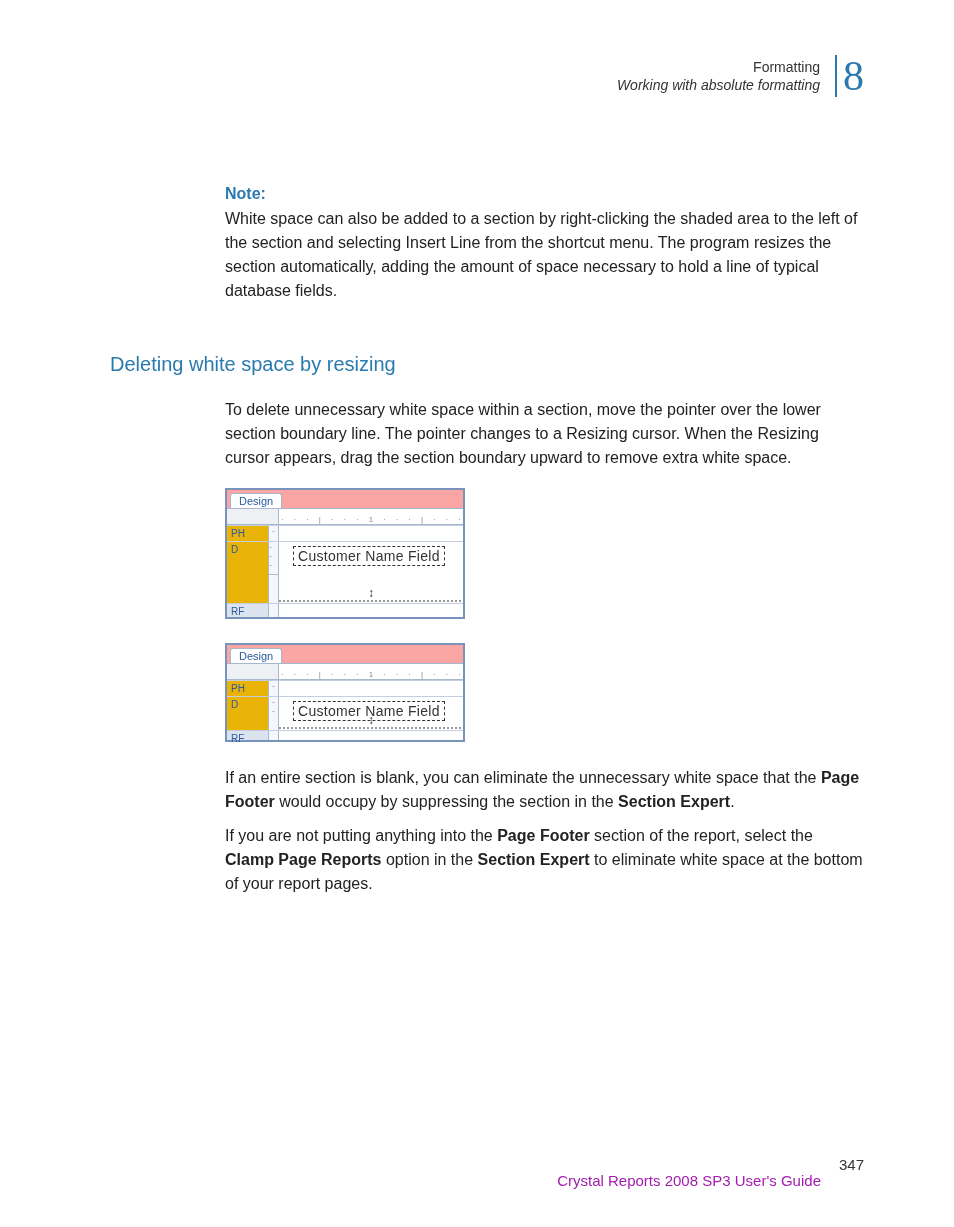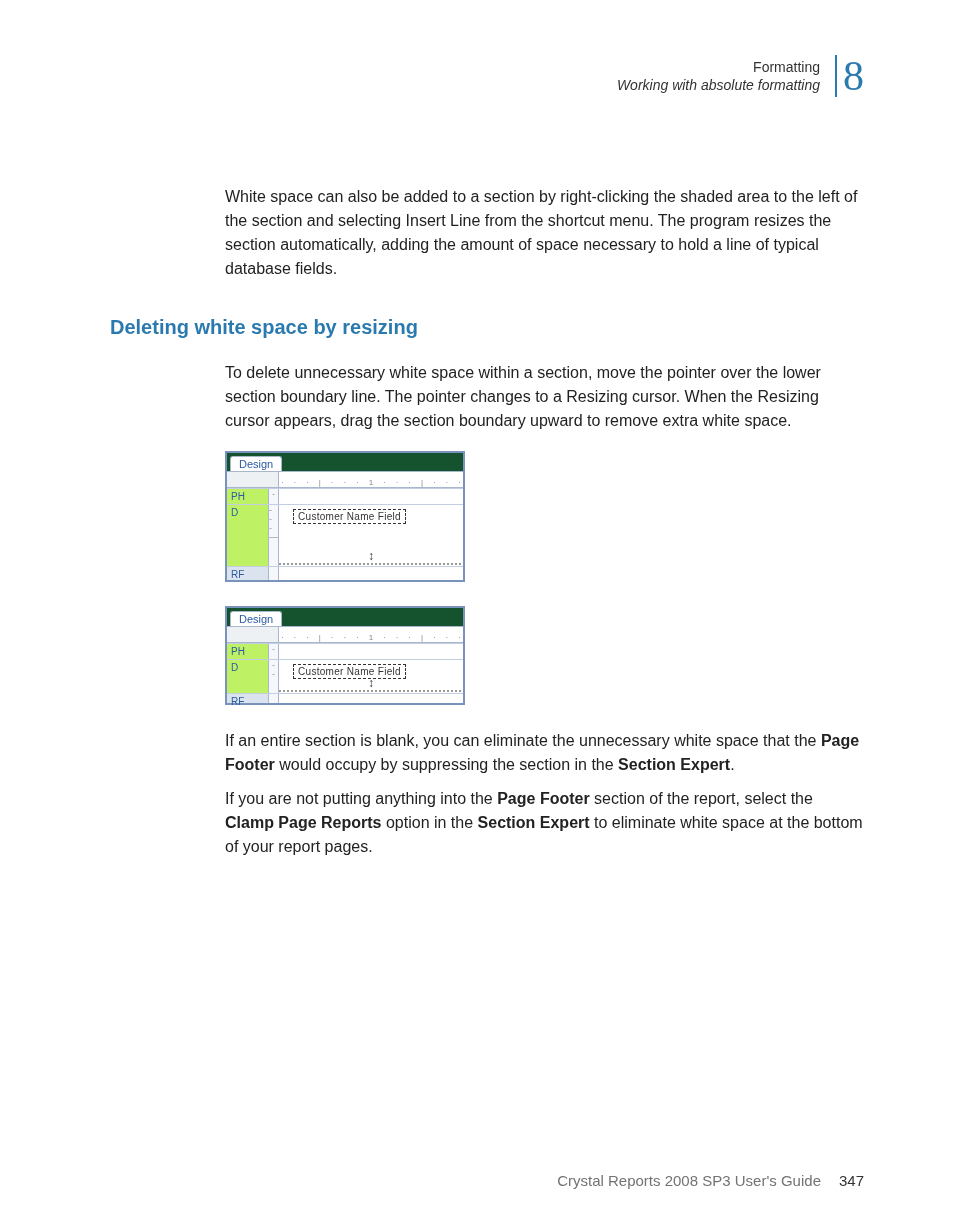--- a/index.html
+++ b/index.html
@@ -50,38 +50,38 @@
   }
   p.body {
     font-size: 16px;
     line-height: 1.5;
     margin-bottom: 10px;
     color: #222;
   }
   h2.section-heading {
     color: #2a7ab0;
     font-size: 20px;
-    font-weight: bold;
-    margin-top: 35px;
+    font-weight: normal;
+    margin-top: 50px;
     margin-bottom: 22px;
   }
   .diagram-wrap {
     margin-left: 115px;
     margin-top: 18px;
     margin-bottom: 24px;
   }
   .diagram {
     width: 240px;
     border: 2px solid #7a93bd;
     background: #eef1f4;
     font-size: 11px;
   }
   .tab-row {
     display: flex;
-    background: #14532d;
+    background: #fca5a5;
     border-bottom: 1px solid #a9b7cd;
     padding-top: 3px;
   }
   .tab {
     background: #fff;
     border: 1px solid #a9b7cd;
     border-bottom: none;
     padding: 1px 8px;
     margin-left: 3px;
     color: #2a5aa0;
@@ -108,21 +108,21 @@
     justify-content: space-between;
     padding: 0 2px;
     font-size: 8px;
     align-items: flex-end;
     height: 100%;
   }
   .ruler-ticks span { color: #888; }
   .section-row { display: flex; background: #fff; border-top: 1px solid #c3cee0; }
   .section-label {
     flex: 0 0 42px;
-    background: #bef264;
+    background: #eab308;
     color: #2a5aa0;
     font-size: 10px;
     padding: 2px 4px;
     border-right: 1px solid #a9b7cd;
     display: flex;
     align-items: flex-start;
   }
   .section-gutter {
     flex: 0 0 10px;
     background: #f5f7fa;
@@ -139,21 +139,21 @@
   .section-body {
     flex: 1;
     background: #fff;
     position: relative;
     padding: 4px 6px;
   }
   .field-box {
     display: inline-block;
     border: 1px dashed #333;
     padding: 1px 4px;
-    font-size: 10px;
+    font-size: 14px;
     color: #333;
     margin-left: 8px;
     letter-spacing: 0.3px;
   }
   .resize-cursor {
     text-align: center;
     font-size: 12px;
     color: #333;
     line-height: 1;
     margin-top: 2px;
@@ -167,39 +167,40 @@
   .footer-bar {
     position: absolute;
     bottom: 38px;
     left: 110px;
     right: 90px;
     display: flex;
     justify-content: flex-end;
     gap: 18px;
     font-size: 15px;
   }
-  .footer-guide { color: #737373; }
+  .footer-guide { color: #a21caf; margin-top: 16px; }
   .footer-pagenum { color: #333; }
   .bold { font-weight: bold; }
   .ph-row-h { height: 16px; }
 </style>
 </head>
 <body>
 
 <div class="page">
   <div class="header-right">
     <div class="header-text">
       <div class="header-formatting">Formatting</div>
       <div class="header-subtitle">Working with absolute formatting</div>
     </div>
     <div class="chapter-num">8</div>
   </div>
 
   <div class="content">
     <div class="indent">
+      <div class="note-label">Note:</div>
       <p class="body">White space can also be added to a section by right-clicking the shaded area to the left of the section and selecting Insert Line from the shortcut menu. The program resizes the section automatically, adding the amount of space necessary to hold a line of typical database fields.</p>
     </div>
 
     <h2 class="section-heading">Deleting white space by resizing</h2>
     <div class="indent">
       <p class="body">To delete unnecessary white space within a section, move the pointer over the lower section boundary line. The pointer changes to a Resizing cursor. When the Resizing cursor appears, drag the section boundary upward to remove extra white space.</p>
     </div>
 
     <div class="diagram-wrap">
       <div class="diagram">

